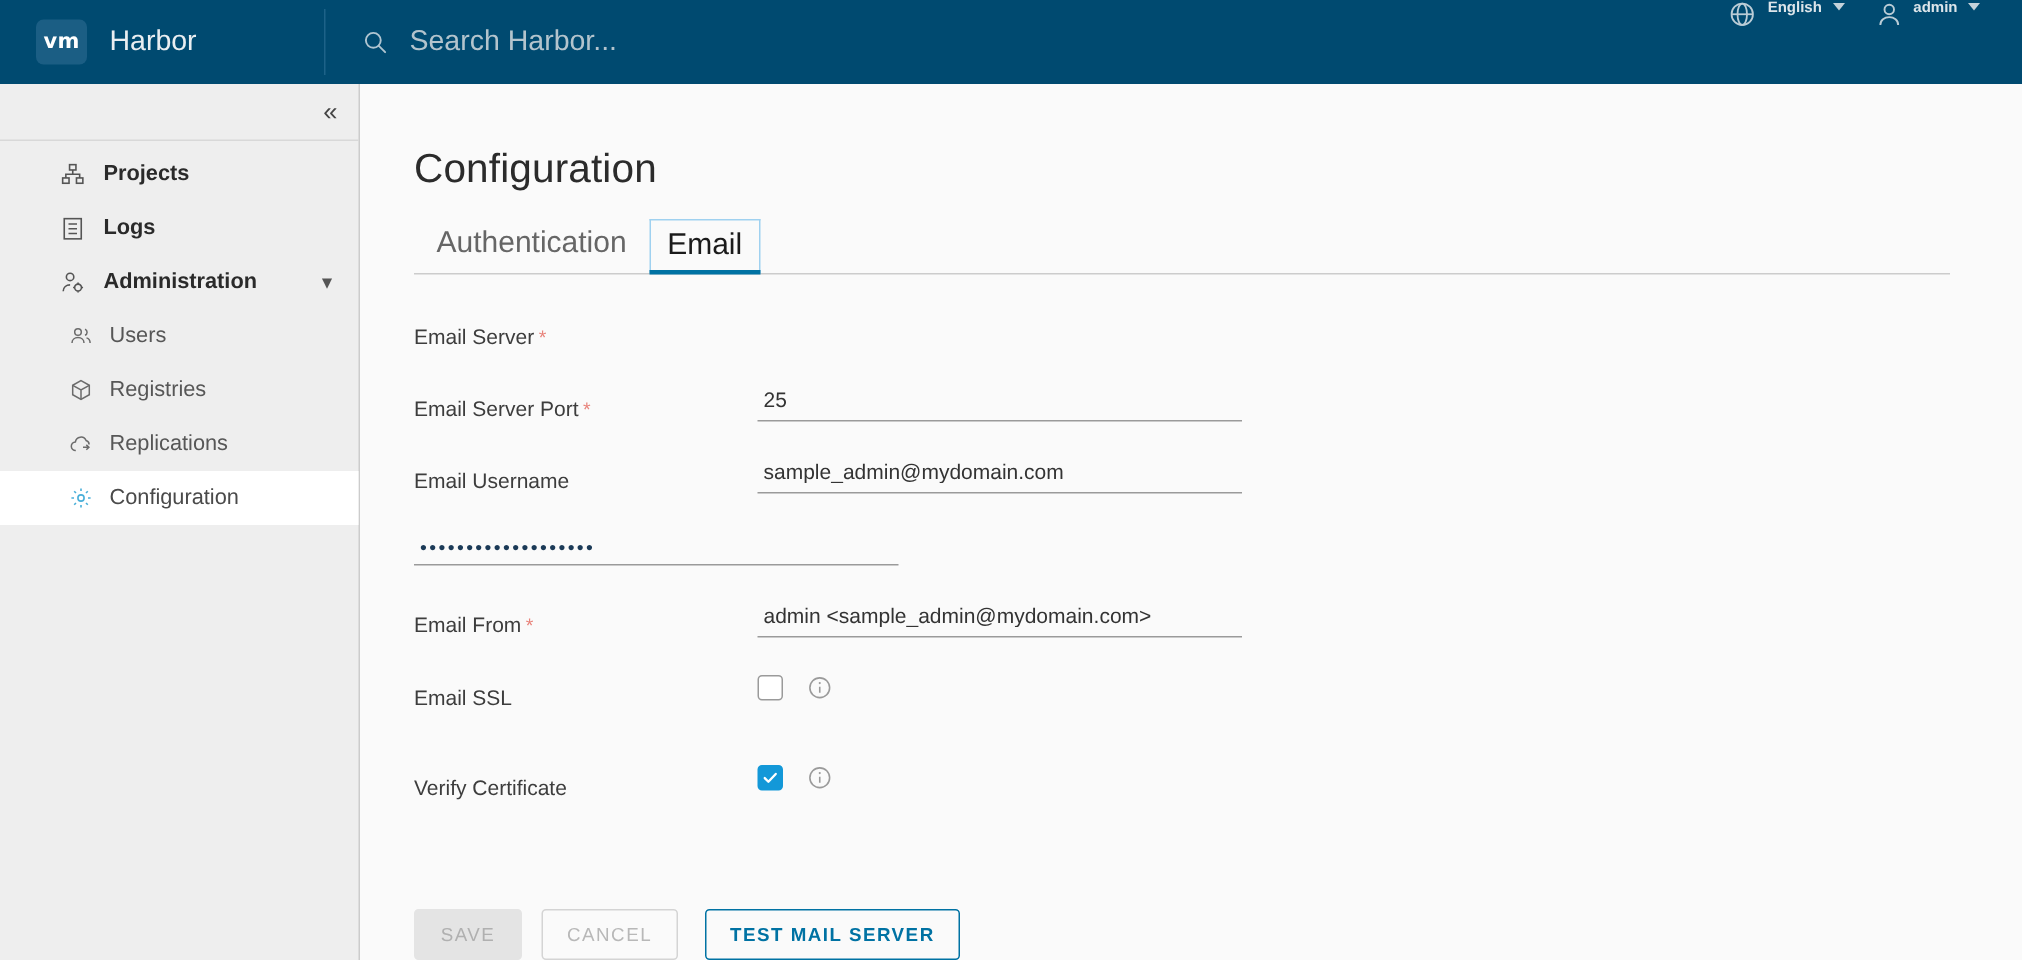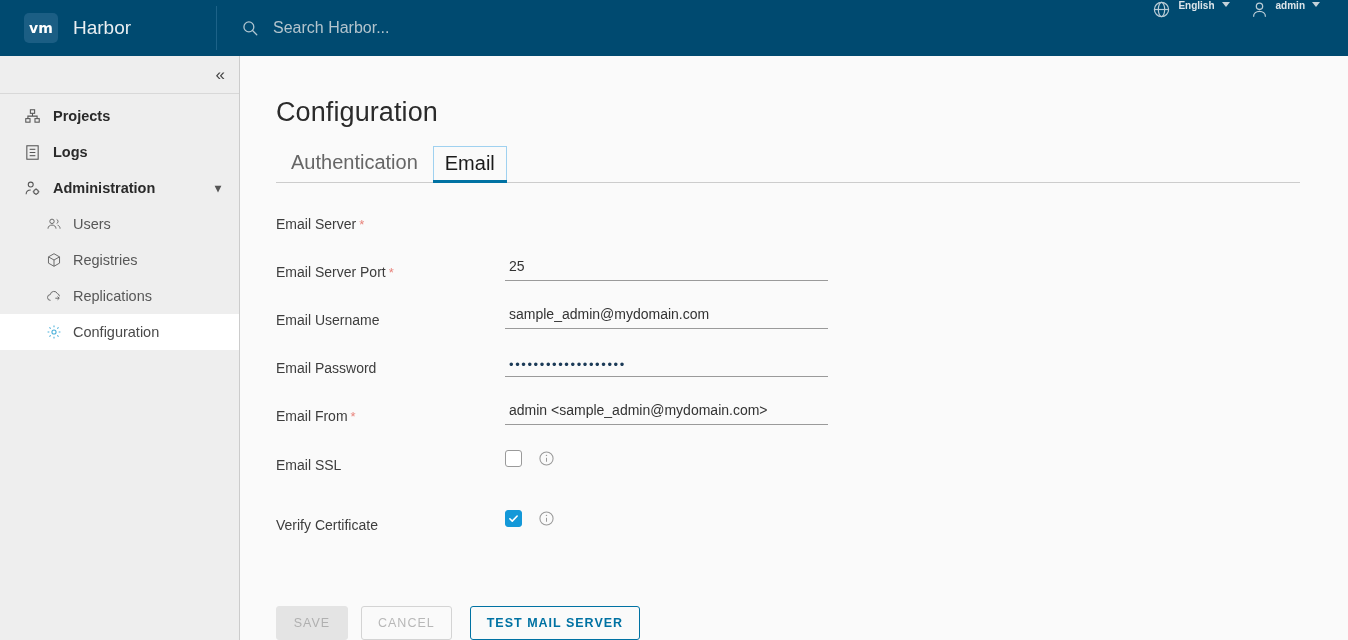--- a/index.html
+++ b/index.html
@@ -30,21 +30,21 @@
   }
   .brand-title { margin-left: 15px; font-size: 19px; color: #e9eef1; font-weight: 400; }
   .header-divider { width: 1px; height: 44px; background: #1d6288; }
   .search-wrap {
     display: flex; align-items: center;
     margin-left: 24px; flex: 1; height: 100%;
   }
   .search-icon { width: 18px; height: 18px; flex: none; opacity: .85; }
   .search-input {
     background: transparent; border: none; outline: none;
-    color: #cfd9de; font-size: 16px; margin-left: 12px;
+    color: #cfd9de; font-size: 19px; margin-left: 12px;
     font-family: "Liberation Sans", sans-serif; width: 330px;
   }
   .search-input::placeholder { color: #b3c4cd; opacity: 1; }
 
   .header-right { display: flex; align-items: center; height: 100%; padding-right: 18px; }
   .hdr-item {
     display: flex; align-items: flex-start; height: 100%;
     padding: 0 10px; cursor: pointer; color: #dce5ea; font-size: 10px; font-weight: bold;
   }
   .hdr-item .label { margin: 0 7px; }
@@ -63,21 +63,21 @@
     border-right: 1px solid #cccccc;
   }
   .collapse-row {
     height: 38px; display: flex; align-items: center; justify-content: flex-end;
     padding-right: 14px; border-bottom: 1px solid #d8d8d8; cursor: pointer;
   }
   .chev-collapse { font-size: 17px; color: #444; line-height: 1; }
 
   .nav-item {
     display: flex; align-items: center;
-    height: 36px; padding-left: 24px; cursor: pointer;
+    height: 36px; padding-left: 40px; cursor: pointer;
     font-size: 14.5px; color: #313131; position: relative;
   }
   .nav-item.top { font-weight: 600; color: #2a2a2a; }
   .nav-item .ico { width: 17px; height: 17px; flex: none; margin-right: 12px; }
   .nav-item.sub { padding-left: 46px; color: #575757; font-weight: 400; }
   .nav-item.sub .ico { width: 16px; height: 16px; margin-right: 11px; }
   .nav-item.active { background: #ffffff; color: #4a4a4a; }
   .nav-item .expand-caret { position: absolute; right: 18px; color: #555; font-size: 12px; }
   .nav-spacer { height: 4px; }
 
@@ -301,21 +301,20 @@
     </div>
 
     <div class="form-row">
       <div class="form-label">Email Username</div>
       <div class="field">
         <input class="text-input" type="text" value="sample_admin@mydomain.com" style="">
       </div>
     </div>
 
     <div class="form-row">
-      <div class="form-label">Email Password</div>
       <div class="field">
         <div class="pw-dots">•••••••••••••••••••</div>
       </div>
     </div>
 
     <div class="form-row">
       <div class="form-label">
         <span>Email From</span><span class="req">*</span>
       </div>
       <div class="field">

